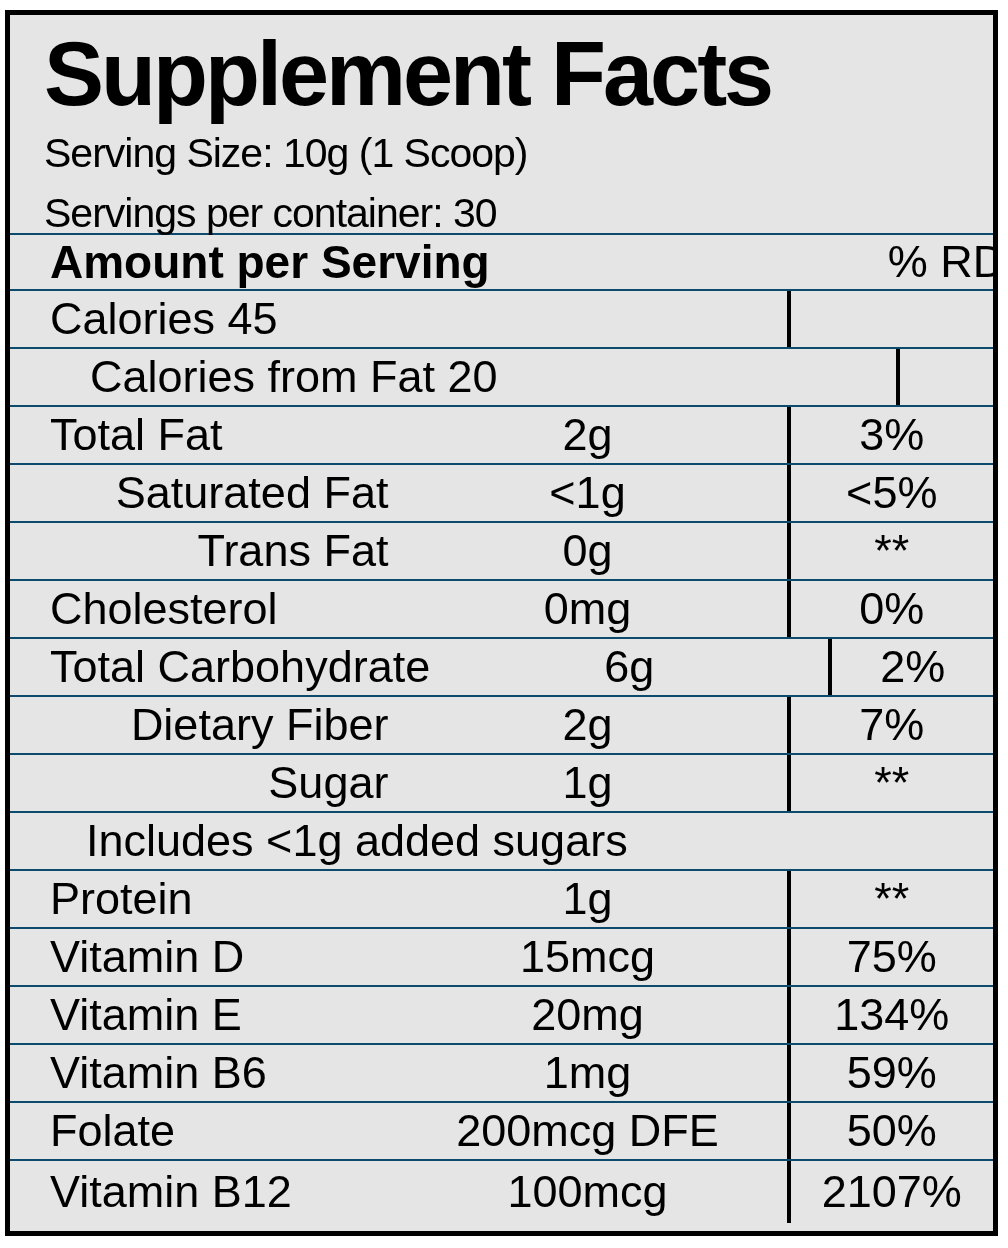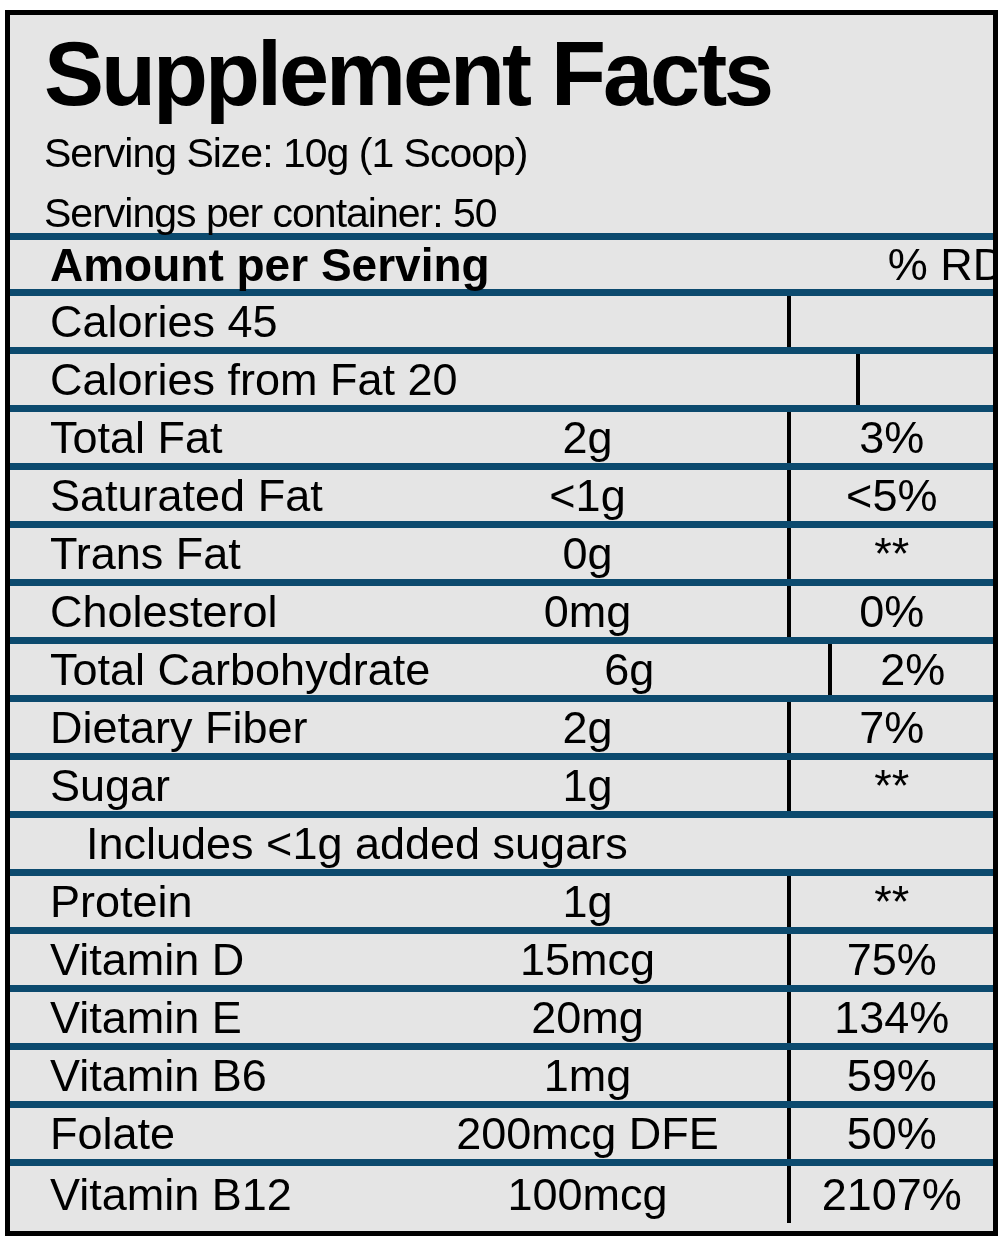--- a/index.html
+++ b/index.html
@@ -41,37 +41,37 @@
     letter-spacing: -1px;
     white-space: nowrap;
   }
   .serving-line.first { margin-top: 14px; }
   .serving-line.second { margin-top: 19px; }
 
   .facts-table { width: 100%; }
   .frow {
     display: flex;
     align-items: center;
-    border-top: 7px solid #0c4a6e;
+    border-top: 2px solid #0c4a6e;
     height: 58px;
     box-sizing: border-box;
     font-size: 45px;
   }
   .frow.header-row { height: 56px; }
   .frow:last-child { height: 64px; }
 
   .cell-label {
     flex: 0 0 38.5%;
     white-space: nowrap;
     overflow: visible;
     padding-left: 40px;
     box-sizing: border-box;
   }
   .cell-label.bold { font-weight: bold; font-size: 46px; }
-  .cell-label.indent-1 { padding-left: 40px; }
+  .cell-label.indent-1 { padding-left: 80px; text-align: right; }
   .cell-label.indent-2 { padding-left: 76px; }
 
   .cell-amount {
     flex: 0 0 40.5%;
     text-align: center;
     white-space: nowrap;
   }
   .cell-rdv {
     flex: 1 1 auto;
     align-self: stretch;
@@ -84,21 +84,21 @@
   .header-row .cell-rdv { border-left: none; }
 </style>
 </head>
 <body>
 
 <div class="label-box">
 
   <div class="label-header">
     <h1 class="label-title">Supplement Facts</h1>
     <div class="serving-line first">Serving Size: 10g (1 Scoop)</div>
-    <div class="serving-line second">Servings per container: 50</div>
+    <div class="serving-line second">Servings per container: 30</div>
   </div>
 
   <div class="facts-table">
     <div class="frow header-row">
       <div class="cell-label bold">Amount per Serving</div>
       <div class="cell-amount"></div>
       <div class="cell-rdv">% RDV</div>
     </div>
     <div id="rows-container">
         <div class="frow">

